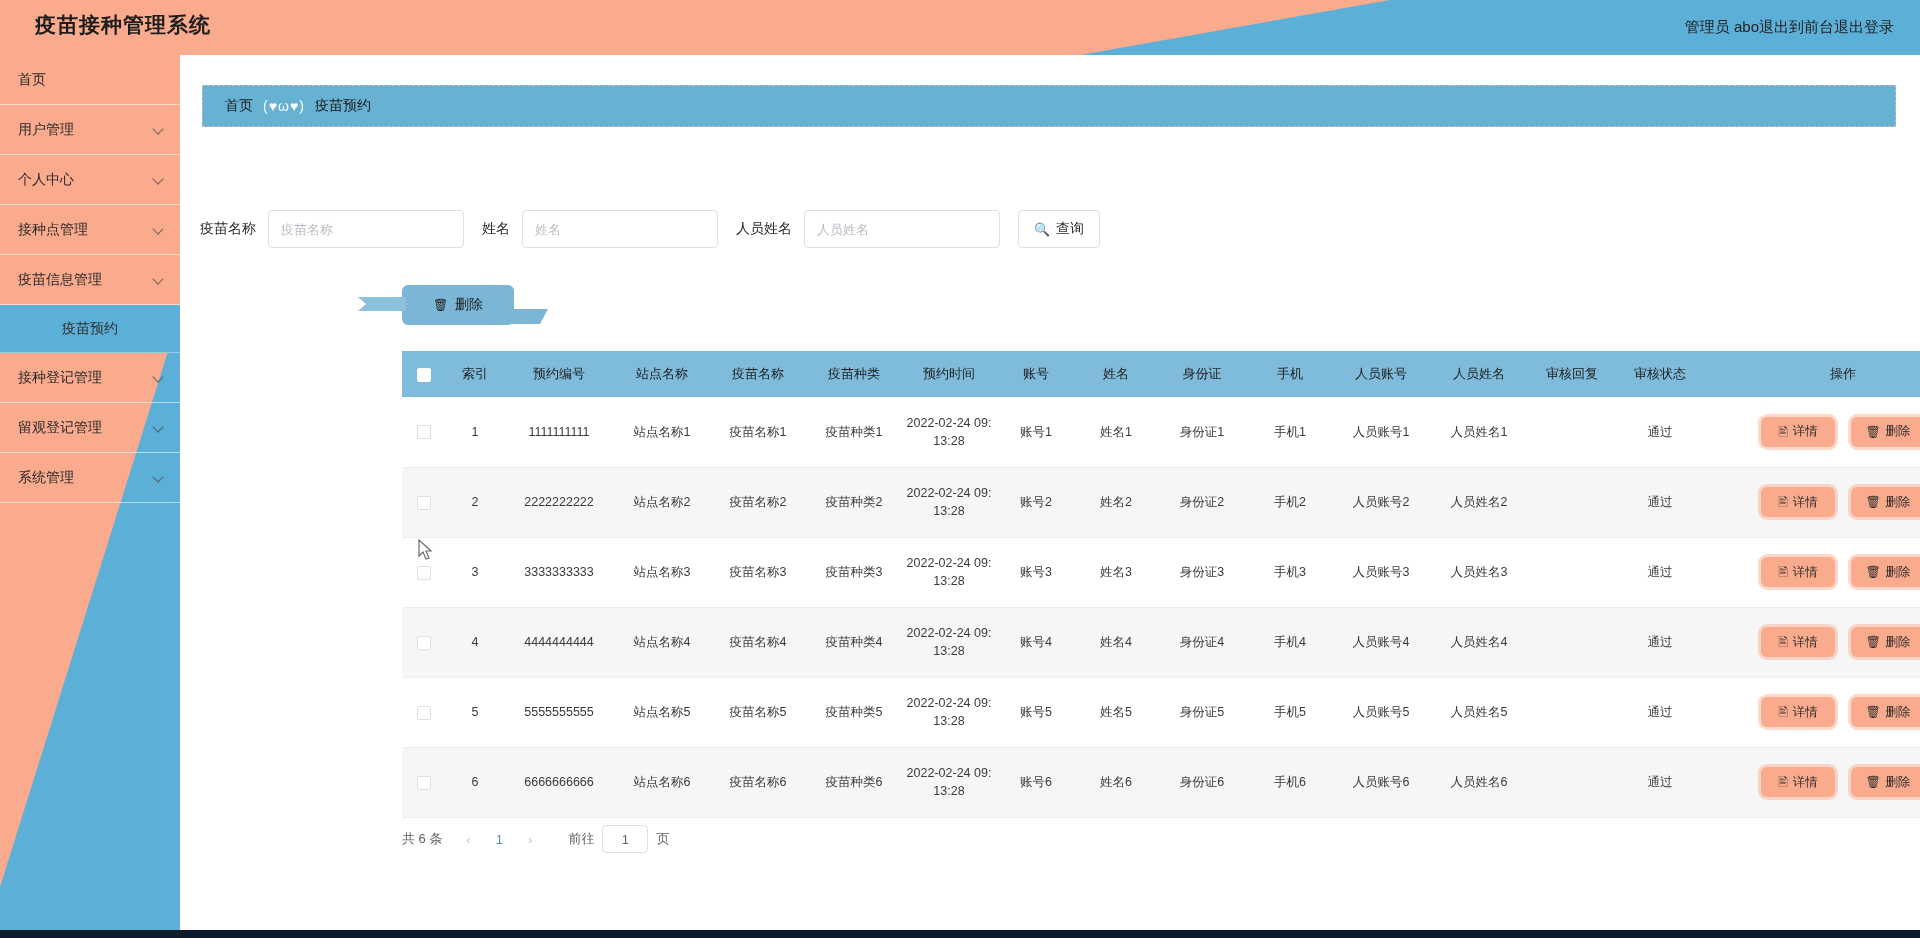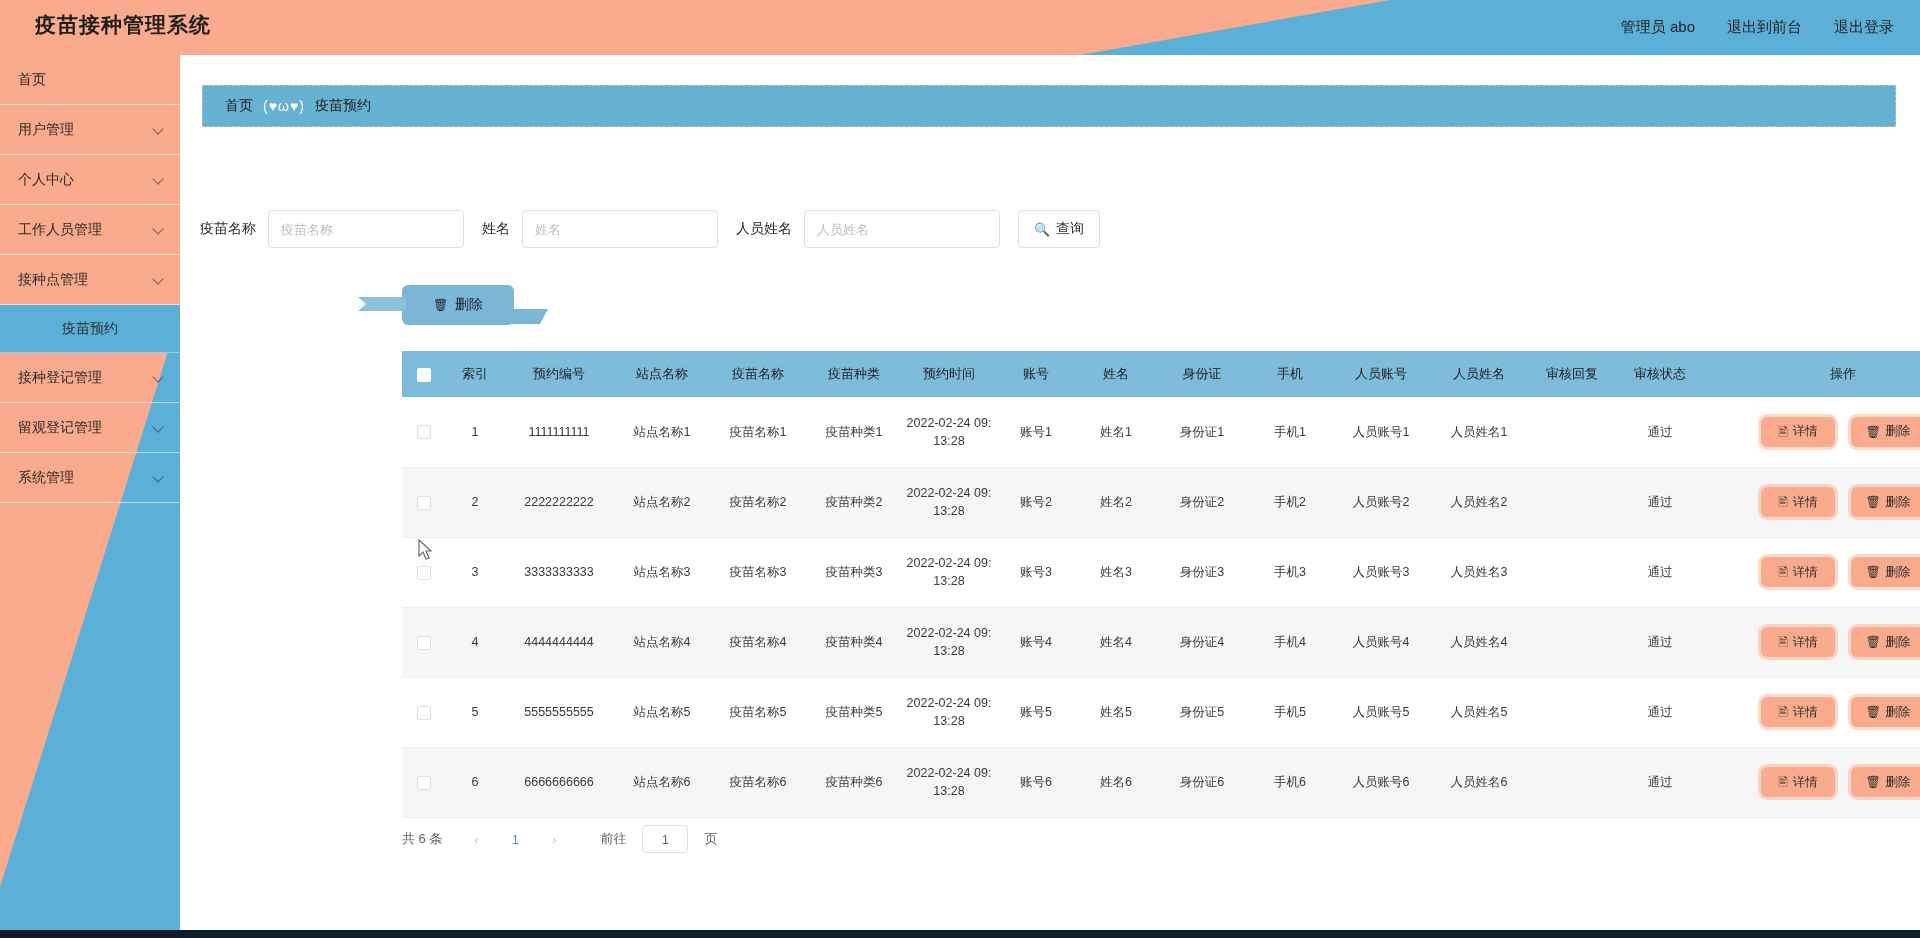--- a/index.html
+++ b/index.html
@@ -51,21 +51,21 @@
     clip-path: polygon(0 0, 1390px 0, 1080px 55px, 0 55px);
   }
   #logo-title {
     position: absolute; left: 35px; top: 11px;
     font-size: 21px; font-weight: bold; color: #1d1d1d;
     letter-spacing: 1px;
     z-index: 3;
   }
   #header-right {
     position: absolute; right: 26px; top: 0; height: 55px;
-    display: flex; align-items: center; gap: 32px;
+    display: flex; align-items: center; 
     z-index: 3;
   }
   #header-right span {
     font-size: 15px; color: #1f1f1f;
   }
   #header-right .hr-link { cursor: pointer; }
 
   
   #sidebar {
     position: absolute; left: 0; top: 55px; width: 180px; height: 883px;
@@ -252,21 +252,21 @@
     border-radius: 6px;
     cursor: pointer;
     box-shadow: 0 0 0 3px rgba(251,171,141,0.45);
     font-family: "Liberation Sans", sans-serif;
   }
   .ico { display: inline-block; line-height: 1; font-size: 12px; }
 
   
   #pagination {
     position: absolute; left: 222px; top: 770px;
-    display: flex; align-items: center; gap: 8px;
+    display: flex; align-items: center; gap: 0px;
     font-size: 13px; color: #606266;
     z-index: 2;
   }
   #pagination .total { margin-right: 14px; }
   #pagination .pg-arrow {
     width: 24px; text-align: center; color: #c0c4cc; cursor: pointer; font-size: 13px;
   }
   #pagination .pg-num {
     min-width: 26px; text-align: center; color: #4ba373; cursor: pointer; margin: 0 6px;
   }
@@ -398,25 +398,25 @@
         </div>
         <div class="menu-item">
           <span class="m-label">用户管理</span>
           <span class="caret"></span>
         </div>
         <div class="menu-item">
           <span class="m-label">个人中心</span>
           <span class="caret"></span>
         </div>
         <div class="menu-item">
-          <span class="m-label">工作人员管理</span>
+          <span class="m-label">接种点管理</span>
           <span class="caret"></span>
         </div>
         <div class="menu-item">
-          <span class="m-label">接种点管理</span>
+          <span class="m-label">疫苗信息管理</span>
           <span class="caret"></span>
         </div>
         <div class="submenu-item">
           <span>疫苗预约</span>
         </div>
         <div class="menu-item">
           <span class="m-label">接种登记管理</span>
           <span class="caret"></span>
         </div>
         <div class="menu-item">

